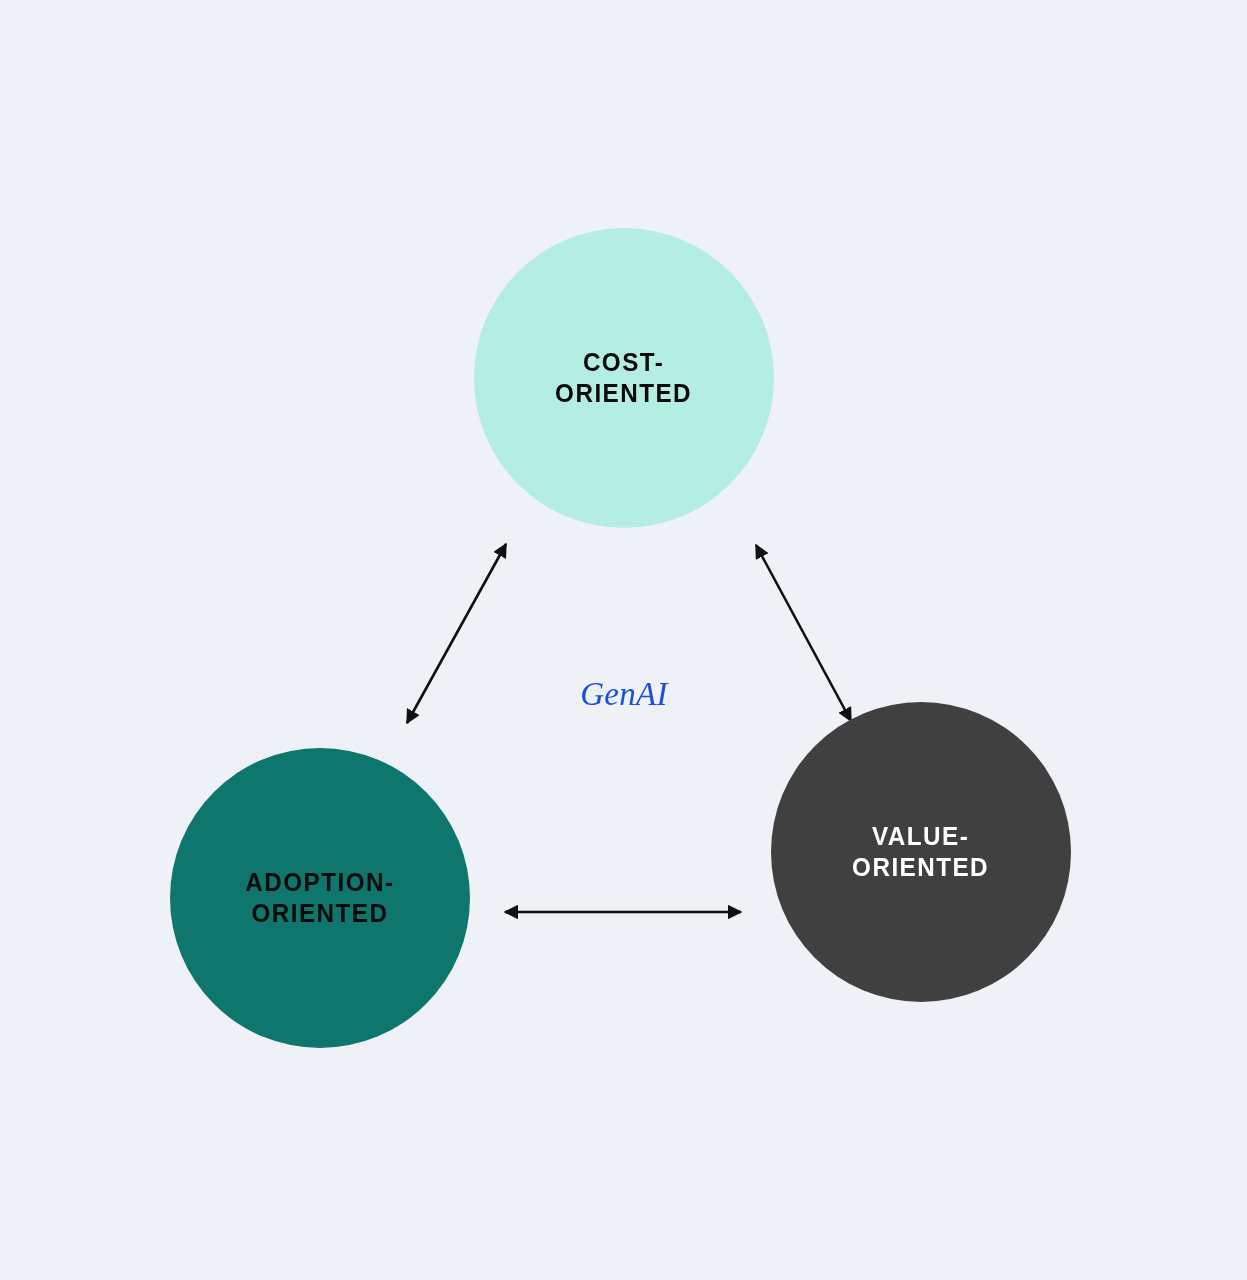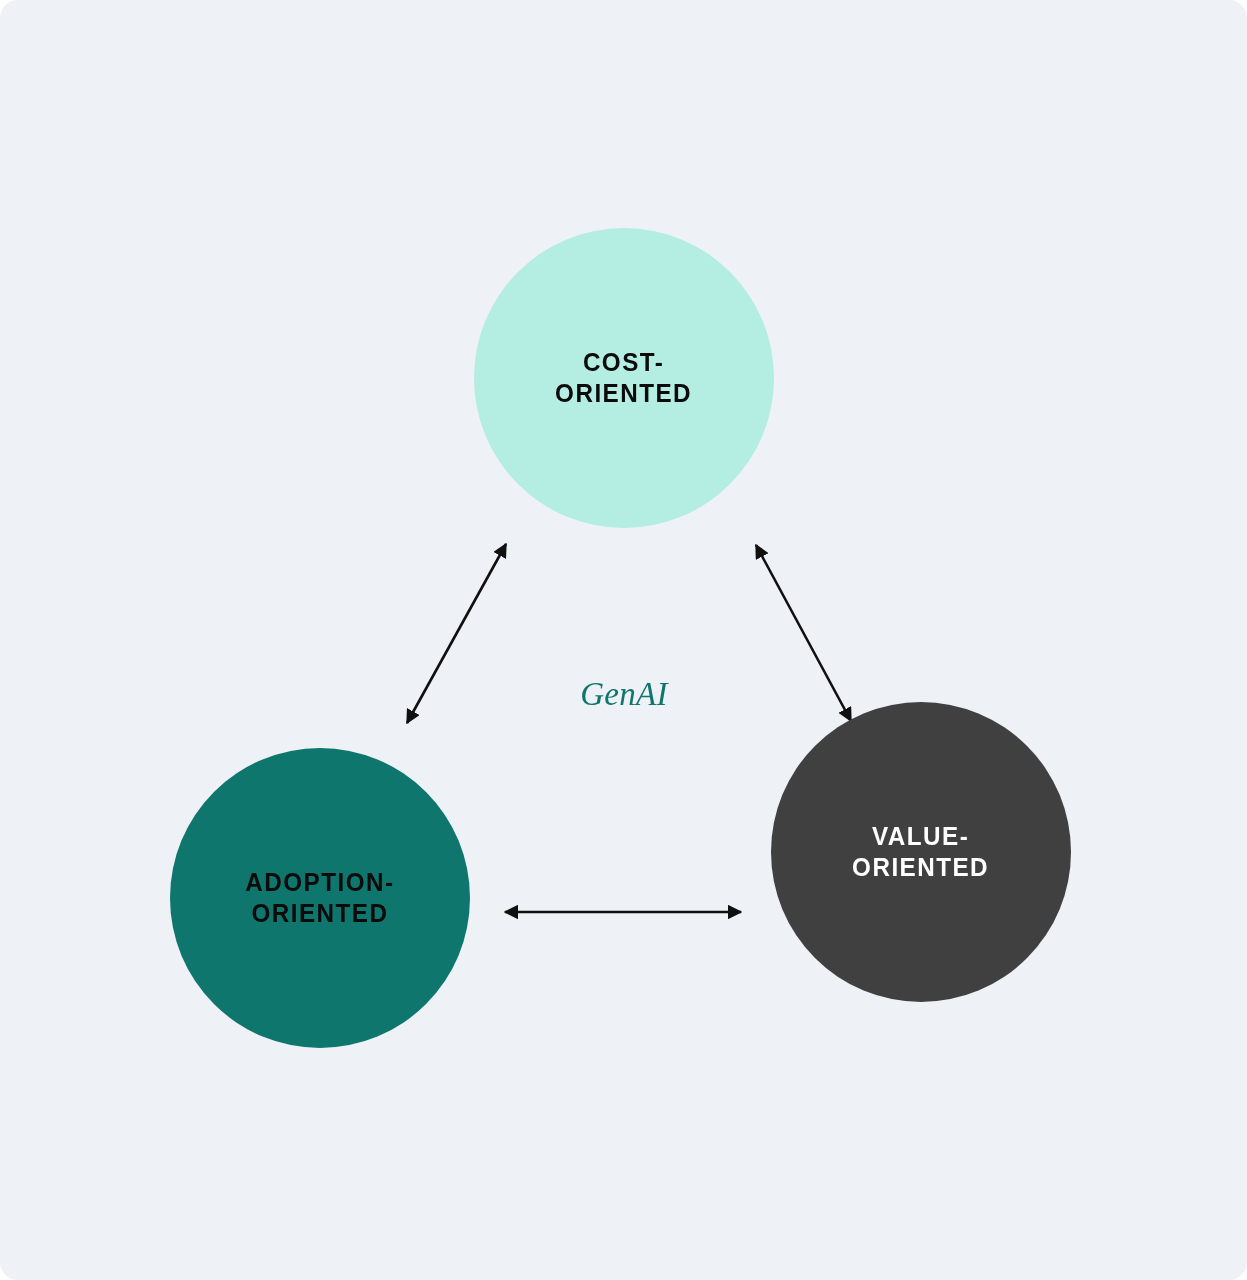--- a/index.html
+++ b/index.html
@@ -9,21 +9,20 @@
     height: 1280px;
     overflow: hidden;
   }
 
   .canvas {
     position: relative;
     width: 1247px;
     height: 1280px;
     background: #eef2f6;
     font-family: "Liberation Sans", sans-serif;
-    border-radius: 18px;
   }
 
   .arrows-layer {
     position: absolute;
     left: 0;
     top: 0;
     width: 1247px;
     height: 1280px;
     pointer-events: none;
   }
@@ -57,21 +56,21 @@
   .center-label {
     position: absolute;
     left: 424px;
     top: 678px;
     width: 400px;
     text-align: center;
     font-family: "Liberation Serif", serif;
     font-style: italic;
     font-size: 33px;
     line-height: 1.02;
-    color: #0f766e;
+    color: #1d4ed8;
     letter-spacing: 0.3px;
   }
 </style>
 </head>
 <body>
 
 <div class="canvas">
 
   <svg class="arrows-layer" viewBox="0 0 1247 1280" xmlns="http://www.w3.org/2000/svg">
     <defs>

